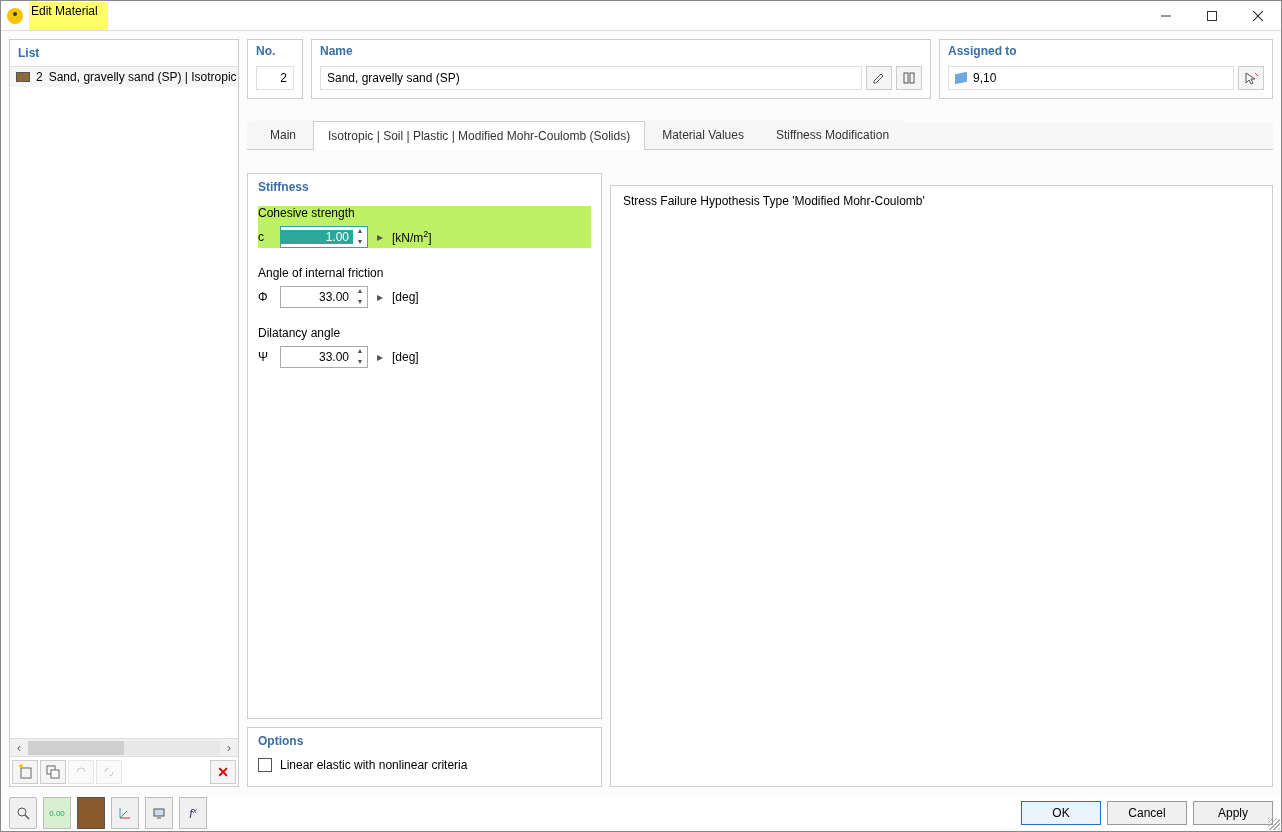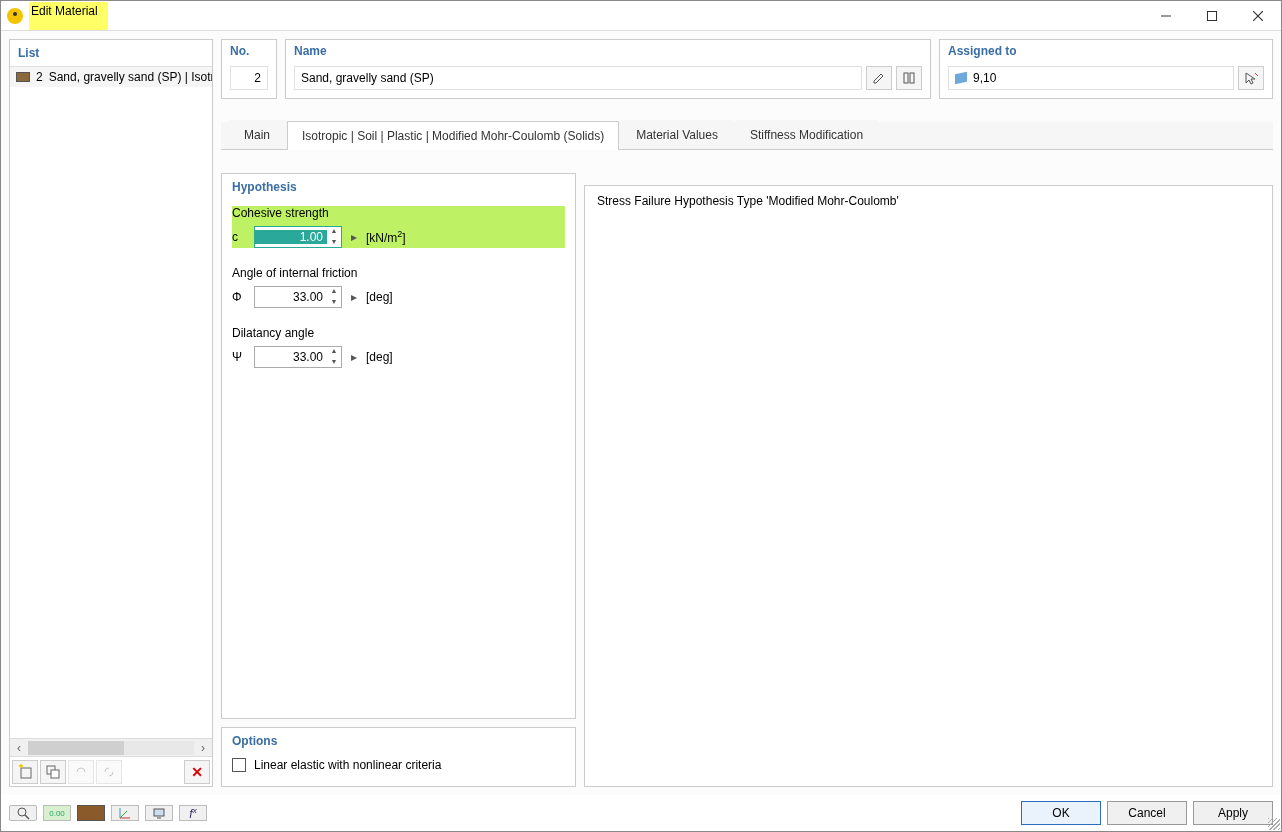--- a/index.html
+++ b/index.html
@@ -12,21 +12,21 @@
 .titlebar .icon { width: 16px; height: 16px; background: #f5c400; border-radius: 50%; margin-right: 6px; position: relative; }
 .titlebar .icon::after { content: ""; position: absolute; width: 4px; height: 4px; background: #333; border-radius: 50%; top: 4px; left: 6px; }
 .titlebar .title-hl { background: #ffff66; padding: 2px 10px 12px 2px; font-size: 12px; }
 .titlebar .spacer { flex: 1; }
 .titlebar .winbtn { width: 46px; height: 30px; display: flex; align-items: center; justify-content: center; cursor: pointer; }
 
 
 .content { flex: 1; display: flex; background: #fcfcfc; padding: 8px; gap: 8px; }
 
 
-.left-panel { width: 204px; display: flex; flex-direction: column; border: 1px solid #ccc; background: #fff; }
+.left-panel { width: 230px; display: flex; flex-direction: column; border: 1px solid #ccc; background: #fff; }
 .left-header { background: #fff; color: #3a6ea5; font-weight: 600; padding: 6px 8px; border-bottom: 1px solid #e0e0e0; }
 .left-list { flex: 1; overflow: hidden; }
 .list-row { display: flex; align-items: center; padding: 3px 6px; white-space: nowrap; overflow: hidden; }
 .list-row .swatch { width: 14px; height: 10px; background: #8a6a3a; border: 1px solid #555; margin-right: 6px; flex-shrink: 0; }
 .list-row .num { width: 16px; text-align: right; margin-right: 6px; }
 .list-row.selected { background: #f5f5f5; }
 .left-scroll { height: 18px; background: #f0f0f0; border-top: 1px solid #ddd; display: flex; align-items: center; }
 .left-scroll .arrow { width: 18px; text-align: center; color: #666; cursor: pointer; }
 .left-scroll .track { flex: 1; height: 14px; background: #e8e8e8; position: relative; }
 .left-scroll .thumb { position: absolute; left: 0; width: 96px; height: 100%; background: #cfcfcf; }
@@ -81,21 +81,21 @@
 
 .options-panel { height: 60px; }
 .options-body { padding: 4px 10px; display: flex; align-items: center; gap: 8px; }
 .chk { width: 14px; height: 14px; border: 1px solid #555; background: #fff; }
 
 .right-panel { flex: 1; margin-top: 12px; }
 .right-panel .pbody { padding: 8px 12px; }
 
 
 .footer { height: 36px; display: flex; align-items: center; padding: 0 8px; background: #fff; border-top: none; gap: 6px; }
-.footer .fbtn { width: 28px; height: 16px; border: 1px solid #bbb; background: #f0f0f0; display:flex; align-items:center; justify-content:center; cursor:pointer; }
+.footer .fbtn { width: 28px; height: 32px; border: 1px solid #bbb; background: #f0f0f0; display:flex; align-items:center; justify-content:center; cursor:pointer; }
 .footer .fbtn.mag { border-radius: 2px; }
 .footer .spacer { flex: 1; }
 .footer .btn { width: 80px; height: 24px; border: 1px solid #999; background: #f0f0f0; cursor:pointer; }
 .footer .btn.primary { border-color: #2a6cc0; background:#eaf2fb; }
 .resize-grip { position:absolute; right:2px; bottom:2px; width:12px; height:12px; background: repeating-linear-gradient(135deg,#aaa 0 1px,transparent 1px 3px); }
 
 sup { font-size: 9px; }
 </style>
 </head>
 <body>
@@ -219,21 +219,21 @@
         <div class="tab">Main</div>
         <div class="tab active">Isotropic | Soil | Plastic | Modified Mohr-Coulomb (Solids)</div>
         <div class="tab">Material Values</div>
         <div class="tab">Stiffness Modification</div>
       </div>
 
       <div class="body-split">
         <div class="params-col">
 
           <div class="panel params-panel">
-            <div class="panel-title">Hypothesis</div>
+            <div class="panel-title">Stiffness</div>
             <div class="params-body">
 
               <div class="param-block hl">
                 <div class="param-label">Cohesive strength</div>
                 <div class="param-row">
                   <div class="param-sym">c</div>
                   <div class="param-input">
                     <div class="val">1.00</div>
                     <div class="spin">
                         <div>▲</div>

